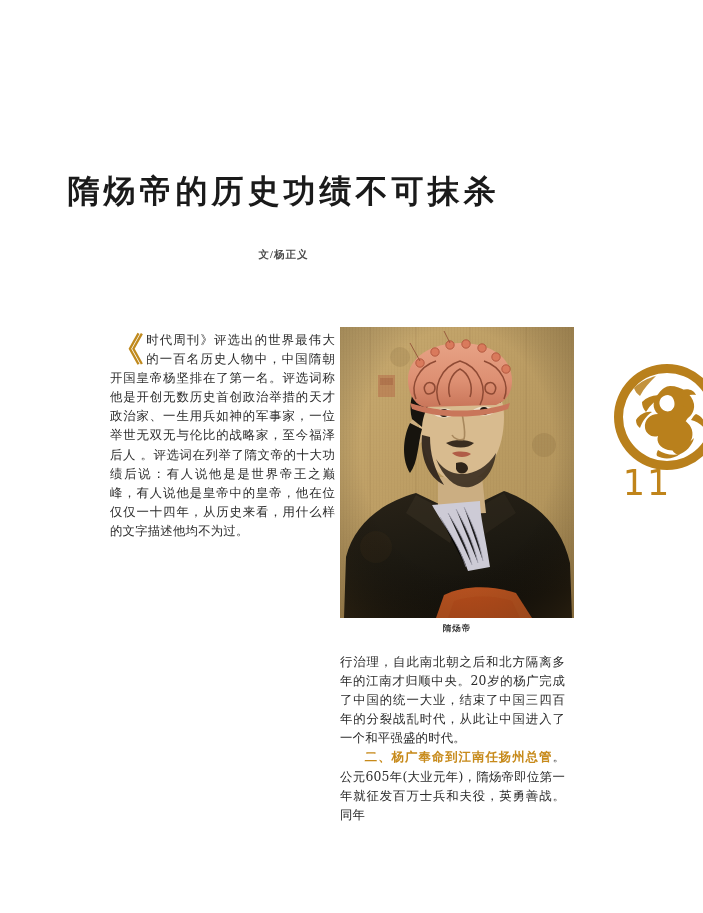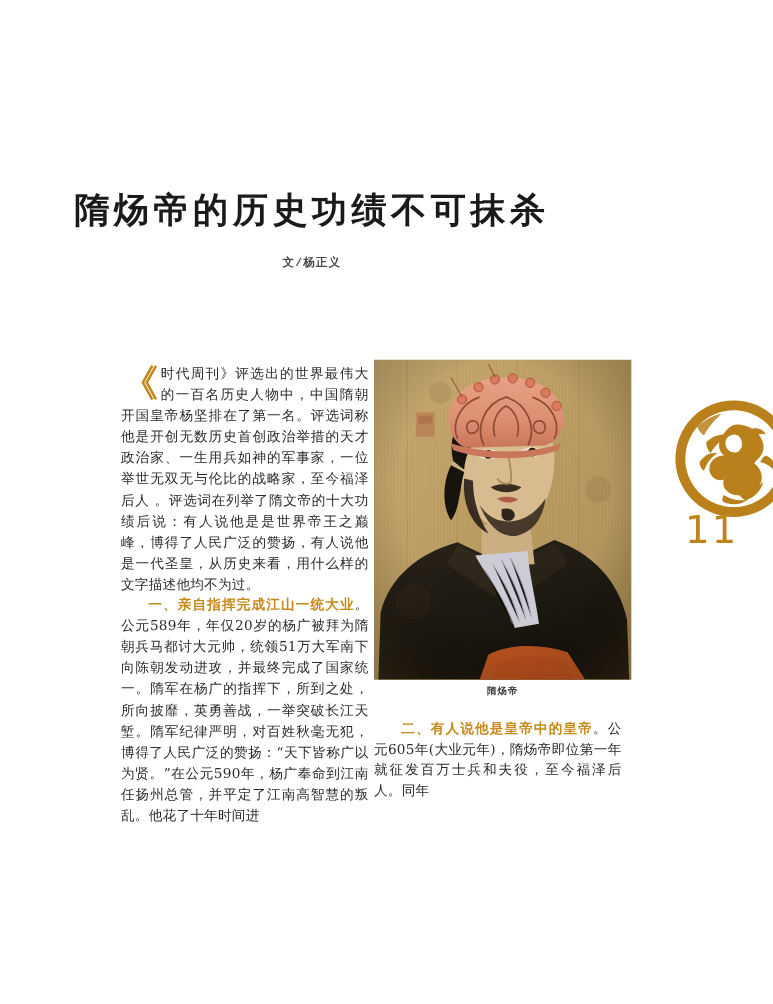--- a/index.html
+++ b/index.html
@@ -35,23 +35,23 @@
   .article-title {
     font-family: "DejaVu Serif", "Liberation Serif", serif;
     font-weight: 700;
     font-size: 32px;
     letter-spacing: 4px;
     color: #1a1a1a;
     margin: 0;
     line-height: 1.2;
   }
   .byline {
-    margin: 0;
+    margin: 16px;
     padding-top: 22px;
-    font-family: Liberation Mono, monospace;
+    font-family: Liberation Serif, serif;
     font-size: 10.5px;
     letter-spacing: 1px;
     color: #4a4a4a;
     font-weight: 600;
   }
 
   
   .columns {
     position: absolute;
     left: 110px;
@@ -302,23 +302,23 @@
         <path d="M22 26 C28 20 36 16 44 14 C38 20 32 26 28 34 C25 32 23 29 22 26 Z"></path>
         <path d="M20 82 C24 88 30 94 38 97 C30 97 22 93 18 87 C18 85 19 83 20 82 Z"></path>
       </g>
     </svg>
   </div>
   <div class="folio">11</div>
 
   <div class="columns">
 
     <div class="col col-left">
-      <p><span class="dropcap">《</span><span>时代周刊》评选出的世界最伟大的一百名历史人物中，中国隋朝开国皇帝杨坚排在了第一名。评选词称他是开创无数历史首创政治举措的天才政治家、一生用兵如神的军事家，一位举世无双无与伦比的战略家，至今福泽后人 。评选词在列举了隋文帝的十大功绩后说：有人说他是是世界帝王之巅峰，博得了人民广泛的赞扬，有人说他是一代圣皇，从历史来看，用什么样的文字描述他均不为过。</span></p>
-      <p style="text-indent:2em;"><span class="hl">一、亲自指挥完成江山一统大业</span><span>。公元589年，年仅20岁的杨广被拜为隋朝兵马都讨大元帅，统领51万大军南下向陈朝发动进攻，并最终完成了国家统一。隋军在杨广的指挥下，所到之处，所向披靡，英勇善战，一举突破长江天堑。隋军纪律严明，对百姓秋毫无犯，博得了人民广泛的赞扬：“天下皆称广以为贤。”在公元590年，杨广奉命到江南任扬州总管，并平定了江南高智慧的叛乱。他花了十年时间进</span></p>
+      <p><span class="dropcap">《</span><span>时代周刊》评选出的世界最伟大的一百名历史人物中，中国隋朝开国皇帝杨坚排在了第一名。评选词称他是开创无数历史首创政治举措的天才政治家、一生用兵如神的军事家，一位举世无双无与伦比的战略家，至今福泽后人 。评选词在列举了隋文帝的十大功绩后说：有人说他是是世界帝王之巅峰，有人说他是皇帝中的皇帝，他在位仅仅一十四年，从历史来看，用什么样的文字描述他均不为过。</span></p>
     </div>
 
     <div class="col col-right">
       <div style="height:322px;"></div>
-      <p style="text-indent:2em;"><span class="hl">二、有人说他是皇帝中的皇帝</span><span>。公元605年(大业元年)，隋炀帝即位第一年就征发百万士兵和夫役，至今福泽后人。同年</span></p>
+      <p>行治理，自此南北朝之后和北方隔离多年的江南才归顺中央。20岁的杨广完成了中国的统一大业，结束了中国三四百年的分裂战乱时代，从此让中国进入了一个和平强盛的时代。</p>
+      <p style="text-indent:2em;"><span class="hl">二、杨广奉命到江南任扬州总管</span><span>。公元605年(大业元年)，隋炀帝即位第一年就征发百万士兵和夫役，英勇善战。同年</span></p>
     </div>
 
   </div>
 </div>
 
 </body></html>

